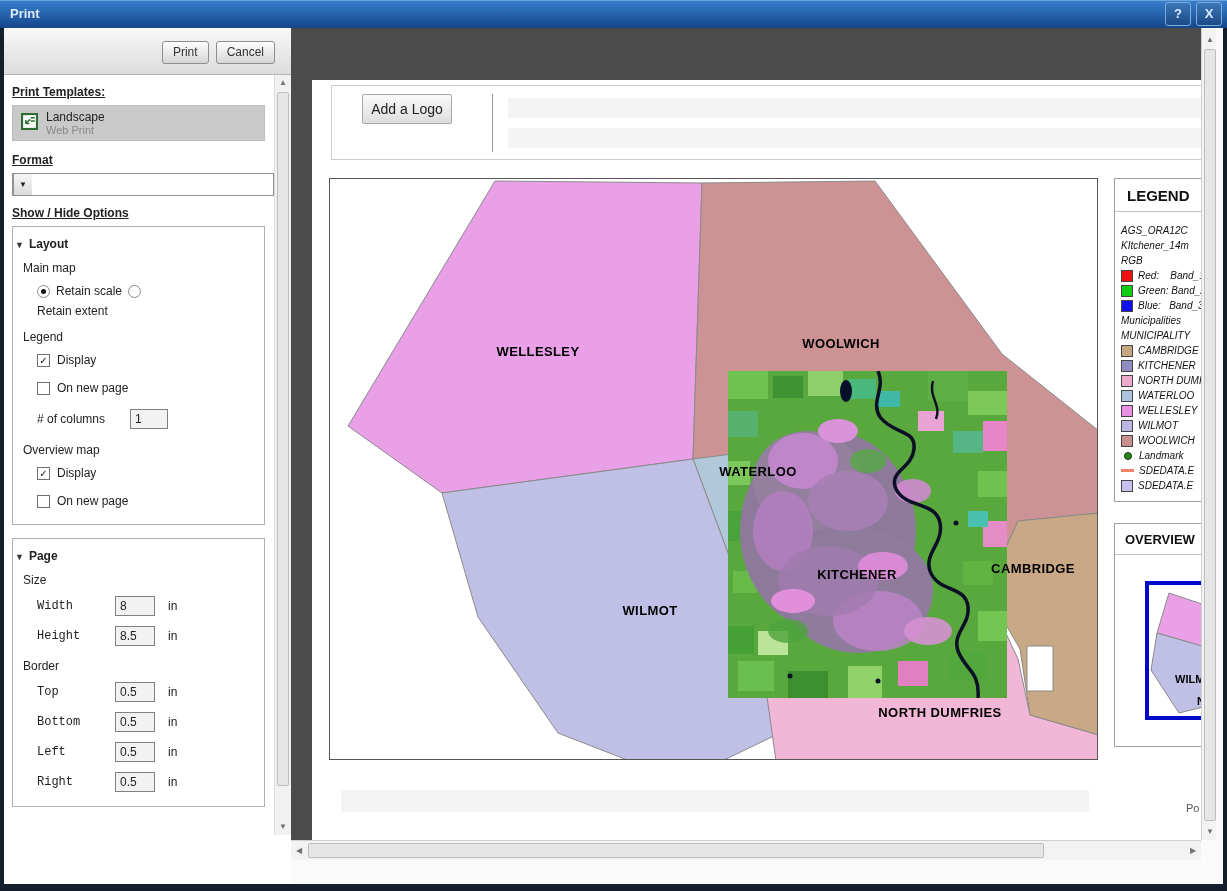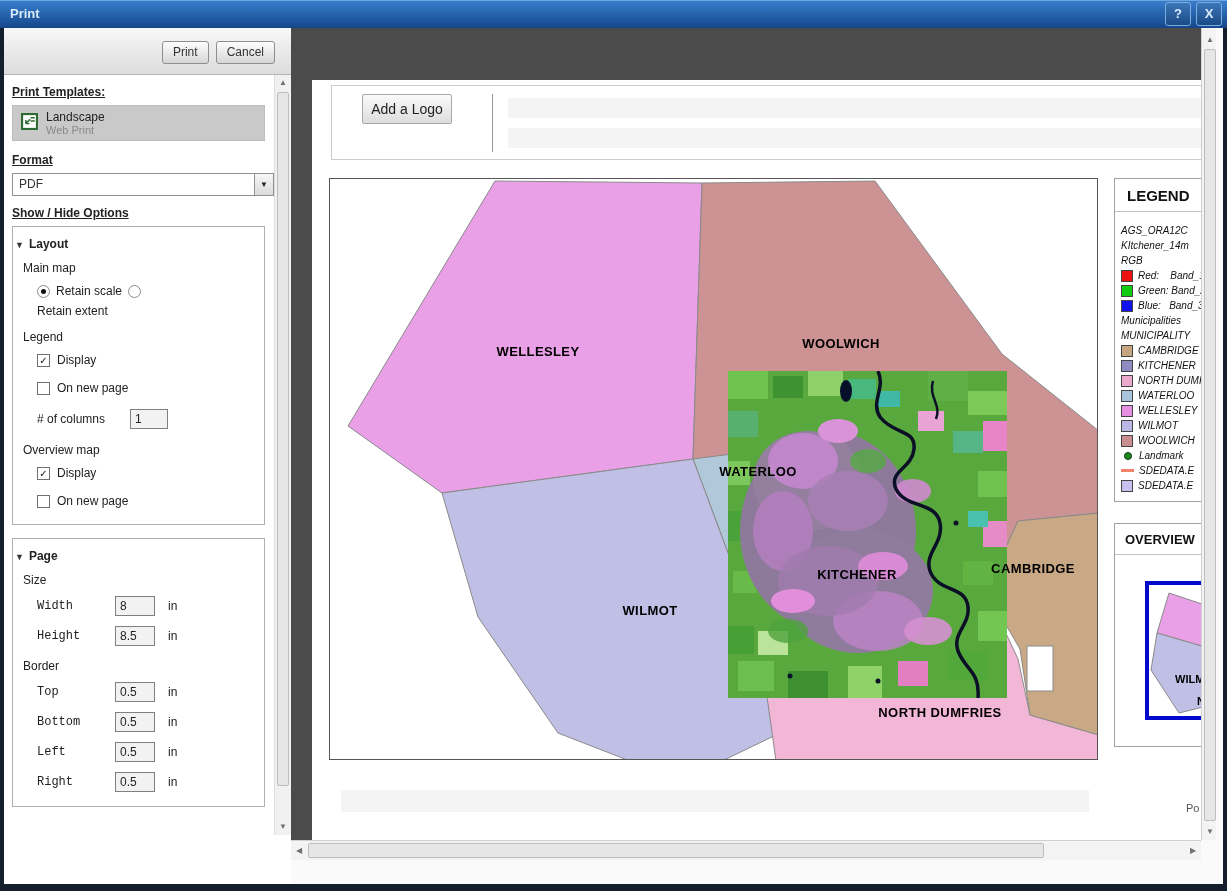--- a/index.html
+++ b/index.html
@@ -129,21 +129,20 @@
             </svg>
           </span>
           <span>
             <div class="tpl-name">Landscape</div>
             <div class="tpl-sub">Web Print</div>
           </span>
         </div>
 
         <div class="s-label">Format</div>
         <div class="dropdown">
-          <span class="dd-value">PDF</span>
           <span class="dd-btn">▼</span>
         </div>
 
         <div class="s-label">Show / Hide Options</div>
 
         <div class="gbox">
           <div class="g-title"><span class="tri">▼</span><span>Layout</span></div>
           <div class="g-sub">Main map</div>
           <div class="radio-row">
             <span class="radio sel"></span>

